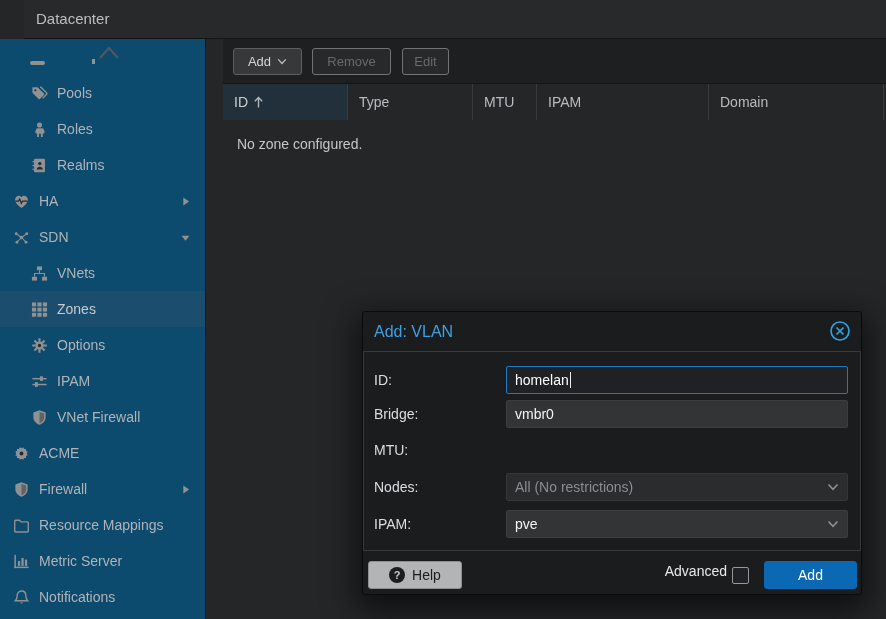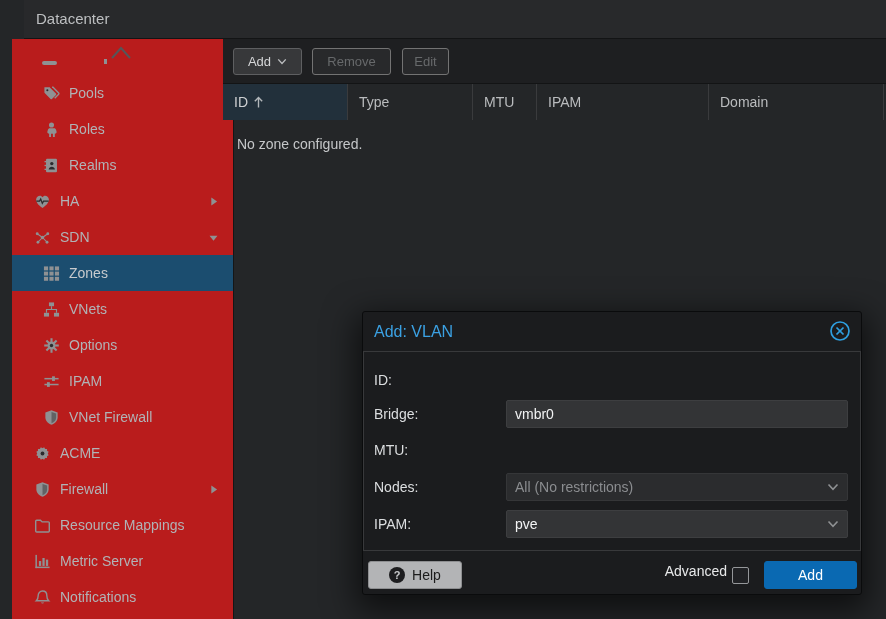--- a/index.html
+++ b/index.html
@@ -4,30 +4,30 @@
 <style>
   html,body{margin:0;padding:0;background:#141516;font-family:"Liberation Sans",sans-serif;}
   #stage{position:relative;width:886px;height:619px;background:#242628;overflow:hidden;}
 
   
   .topbar{position:absolute;left:0;top:0;width:886px;height:39px;background:#28292b;
           border-bottom:1px solid #131415;box-sizing:border-box;margin-left:24px;}
   .topbar-title{position:absolute;left:12px;top:0;line-height:38px;font-size:15px;color:#bdbfc1;}
 
   
-  .sidebar{position:absolute;left:12px;top:39px;width:222px;height:580px;background:#b91c1c;
+  .sidebar{position:absolute;left:0;top:39px;width:206px;height:580px;background:#0c4a6e;
            border-right:1px solid #151617;box-sizing:border-box;}
   .p-dash{position:absolute;left:30px;top:22px;width:15px;height:4px;border-radius:2px;background:#8f9193;}
   .p-dot{position:absolute;left:92px;top:20px;width:3px;height:5px;background:#8f9193;}
   .p-chev{position:absolute;left:96px;top:4px;width:26px;height:18px;color:#55575a;}
   .p-chev svg{width:26px;height:18px;}
   .nav-list{position:absolute;left:0;top:36px;width:100%;}
   .nav-item{display:flex;align-items:center;height:36px;position:relative;color:#b1b3b6;
             font-size:14px;cursor:pointer;box-sizing:border-box;}
-  .nav-item.lvl1{padding-left:20px;}
+  .nav-item.lvl1{padding-left:11px;}
   .nav-item.lvl2{padding-left:29px;}
   .nav-item.selected{background:#1b4d6f;color:#c7cacd;}
   .icon{display:inline-flex;align-items:center;justify-content:center;width:20px;height:18px;
         color:#8f9193;flex:none;}
   .icon svg{width:17px;height:17px;display:block;}
   .nav-label{margin-left:8px;white-space:nowrap;}
   .expander{position:absolute;right:13px;top:11px;width:14px;height:14px;color:#8f9193;}
   .expander svg{width:13px;height:13px;}
 
   
@@ -170,46 +170,46 @@
               </g>
             </svg>
           </span>
           <span class="nav-label">SDN</span>
           <span class="icon expander">
             <svg viewBox="0 0 18 18" fill="currentColor">
               <path d="M3.5 6.5h11L9 13.5z"></path>
             </svg>
           </span>
         </div>
+        <div class="nav-item lvl2">
+          <span class="icon">
+            <svg viewBox="0 0 18 18">
+              <path fill="none" stroke="currentColor" stroke-width="1.2" d="M9 5.5v3.5M3.7 12.5V9h10.6v3.5"></path>
+              <rect x="6.3" y="1.5" width="5.4" height="4" fill="currentColor"></rect>
+              <rect x="1" y="12.5" width="5.4" height="4" fill="currentColor"></rect>
+              <rect x="11.6" y="12.5" width="5.4" height="4" fill="currentColor"></rect>
+            </svg>
+          </span>
+          <span class="nav-label">VNets</span>
+        </div>
         <div class="nav-item lvl2 selected">
           <span class="icon">
             <svg viewBox="0 0 18 18" fill="currentColor">
               <rect x="1" y="1.5" width="4.4" height="4.2"></rect>
               <rect x="6.8" y="1.5" width="4.4" height="4.2"></rect>
               <rect x="12.6" y="1.5" width="4.4" height="4.2"></rect>
               <rect x="1" y="7" width="4.4" height="4.2"></rect>
               <rect x="6.8" y="7" width="4.4" height="4.2"></rect>
               <rect x="12.6" y="7" width="4.4" height="4.2"></rect>
               <rect x="1" y="12.5" width="4.4" height="4.2"></rect>
               <rect x="6.8" y="12.5" width="4.4" height="4.2"></rect>
               <rect x="12.6" y="12.5" width="4.4" height="4.2"></rect>
             </svg>
           </span>
           <span class="nav-label">Zones</span>
-        </div>
-        <div class="nav-item lvl2">
-          <span class="icon">
-            <svg viewBox="0 0 18 18">
-              <path fill="none" stroke="currentColor" stroke-width="1.2" d="M9 5.5v3.5M3.7 12.5V9h10.6v3.5"></path>
-              <rect x="6.3" y="1.5" width="5.4" height="4" fill="currentColor"></rect>
-              <rect x="1" y="12.5" width="5.4" height="4" fill="currentColor"></rect>
-              <rect x="11.6" y="12.5" width="5.4" height="4" fill="currentColor"></rect>
-            </svg>
-          </span>
-          <span class="nav-label">VNets</span>
         </div>
         <div class="nav-item lvl2">
           <span class="icon">
             <svg viewBox="0 0 18 18">
               <g stroke="currentColor" stroke-width="2.2">
                 <line x1="12.8" y1="9" x2="16.7" y2="9"></line>
                 <line x1="5.2" y1="9" x2="1.3" y2="9"></line>
                 <line x1="9" y1="12.8" x2="9" y2="16.7"></line>
                 <line x1="9" y1="5.2" x2="9" y2="1.3"></line>
                 <line x1="11.7" y1="11.7" x2="14.4" y2="14.4"></line>
@@ -348,20 +348,24 @@
     <span class="close-btn">
       <svg viewBox="0 0 22 22" fill="none" stroke="currentColor" stroke-width="1.7">
         <circle cx="11" cy="11" r="9"></circle>
         <line x1="7.5" y1="7.5" x2="14.5" y2="14.5"></line>
         <line x1="14.5" y1="7.5" x2="7.5" y2="14.5"></line>
         </svg>
     </span>
     <div class="dialog-body">
         <div class="frow" style="top: 14px;">
           <span class="flabel">ID:</span>
+          <div class="finput focused">
+            <span>homelan</span>
+            <span class="cursor-bar"></span>
+          </div>
         </div>
         <div class="frow" style="top: 48px;">
           <span class="flabel">Bridge:</span>
           <div class="finput plain">
             <span>vmbr0</span>
           </div>
         </div>
         <div class="frow" style="top: 84px;">
           <span class="flabel">MTU:</span>
         </div>

